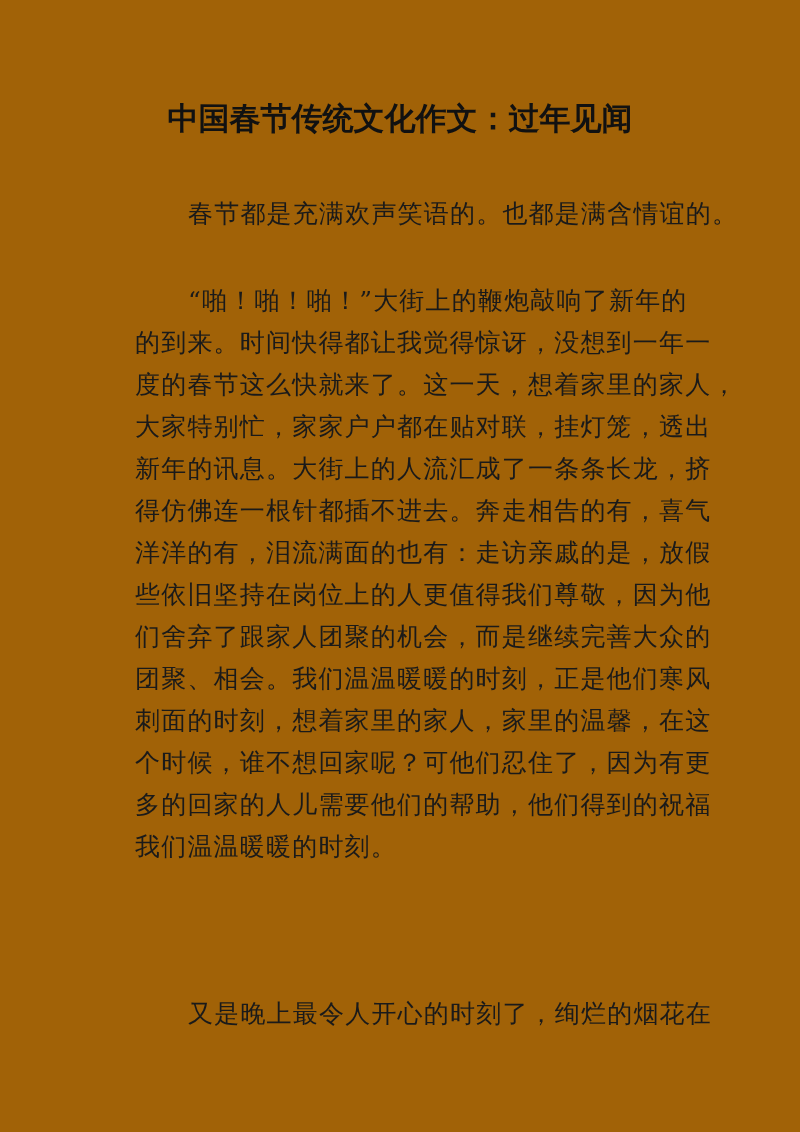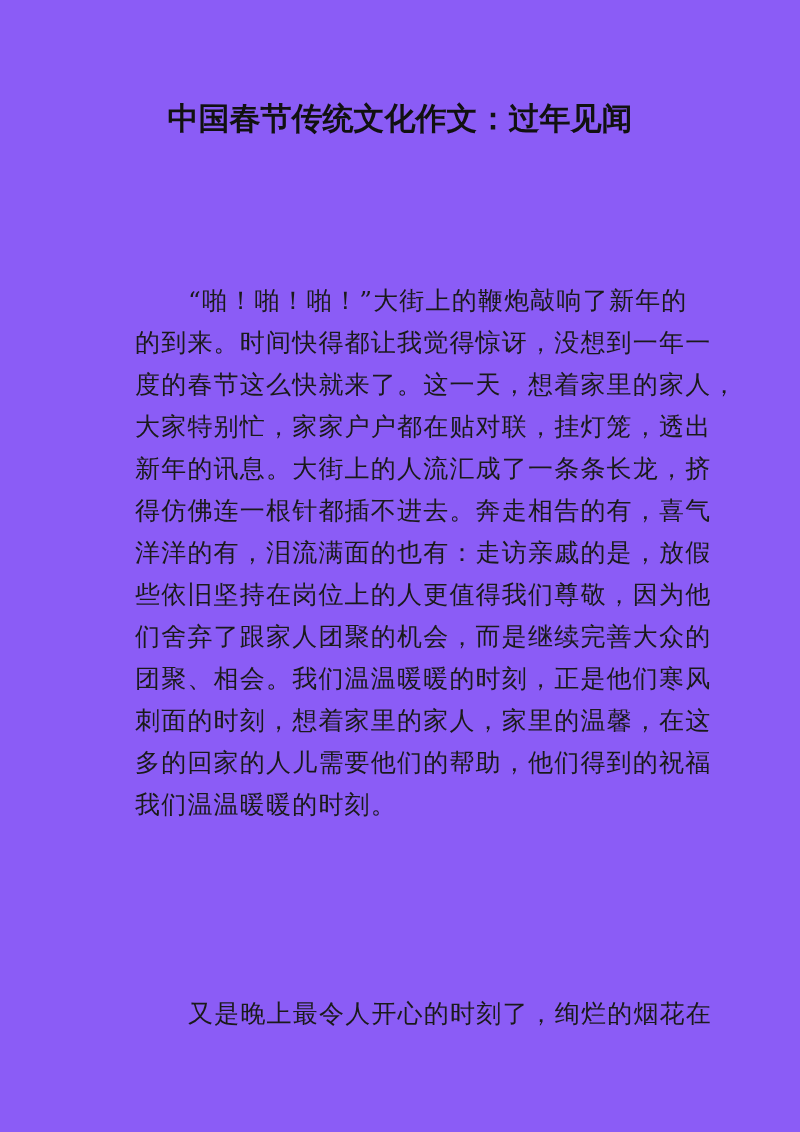--- a/index.html
+++ b/index.html
@@ -1,17 +1,17 @@
 <!DOCTYPE html>
 <html><head>
 <meta charset="utf-8">
 <style>
   html, body { margin: 0; padding: 0; background: #ffffff; }
   body { width: 800px; height: 1132px; position: relative; overflow: hidden; }
-  .page { position: absolute; left: 0; top: 0; width: 800px; height: 1132px; background: #8b5cf6; }
+  .page { position: absolute; left: 0; top: 0; width: 800px; height: 1132px; background: #a16207; }
   .title {
     position: absolute; left: 0; top: 96px; width: 800px; text-align: center;
     font-family: "DejaVu Sans", "Liberation Sans", sans-serif;
     font-weight: bold; font-size: 31px; letter-spacing: 0px; color: #111;
     line-height: 44px;
   }
   .body-text {
     position: absolute; left: 135px; width: 534px;
     font-family: "DejaVu Serif", "Liberation Serif", serif;
     font-size: 25px; color: #1a1a1a; line-height: 42px;
@@ -22,33 +22,37 @@
   #p1 { top: 193px; }
   #p2 { top: 280px; }
   #p3 { top: 993px; }
 </style>
 </head>
 <body>
 
 <div class="page">
   <div class="title">中国春节传统文化作文：过年见闻</div>
 
+  <div class="body-text" id="p1">
+    <span class="line indent">春节都是充满欢声笑语的。也都是满含情谊的。</span>
+  </div>
 
   <div class="body-text" id="p2">
     <span class="line indent">“啪！啪！啪！”大街上的鞭炮敲响了新年的</span>
     <span class="line">的到来。时间快得都让我觉得惊讶，没想到一年一</span>
     <span class="line">度的春节这么快就来了。这一天，想着家里的家人，</span>
     <span class="line">大家特别忙，家家户户都在贴对联，挂灯笼，透出</span>
     <span class="line">新年的讯息。大街上的人流汇成了一条条长龙，挤</span>
     <span class="line">得仿佛连一根针都插不进去。奔走相告的有，喜气</span>
     <span class="line">洋洋的有，泪流满面的也有：走访亲戚的是，放假</span>
     <span class="line">些依旧坚持在岗位上的人更值得我们尊敬，因为他</span>
     <span class="line">们舍弃了跟家人团聚的机会，而是继续完善大众的</span>
     <span class="line">团聚、相会。我们温温暖暖的时刻，正是他们寒风</span>
     <span class="line">刺面的时刻，想着家里的家人，家里的温馨，在这</span>
+    <span class="line">个时候，谁不想回家呢？可他们忍住了，因为有更</span>
     <span class="line">多的回家的人儿需要他们的帮助，他们得到的祝福</span>
     <span class="line">我们温温暖暖的时刻。</span>
   </div>
 
   <div class="body-text" id="p3">
     <span class="line indent">又是晚上最令人开心的时刻了，绚烂的烟花在</span>
   </div>
 </div>
 
 </body></html>

